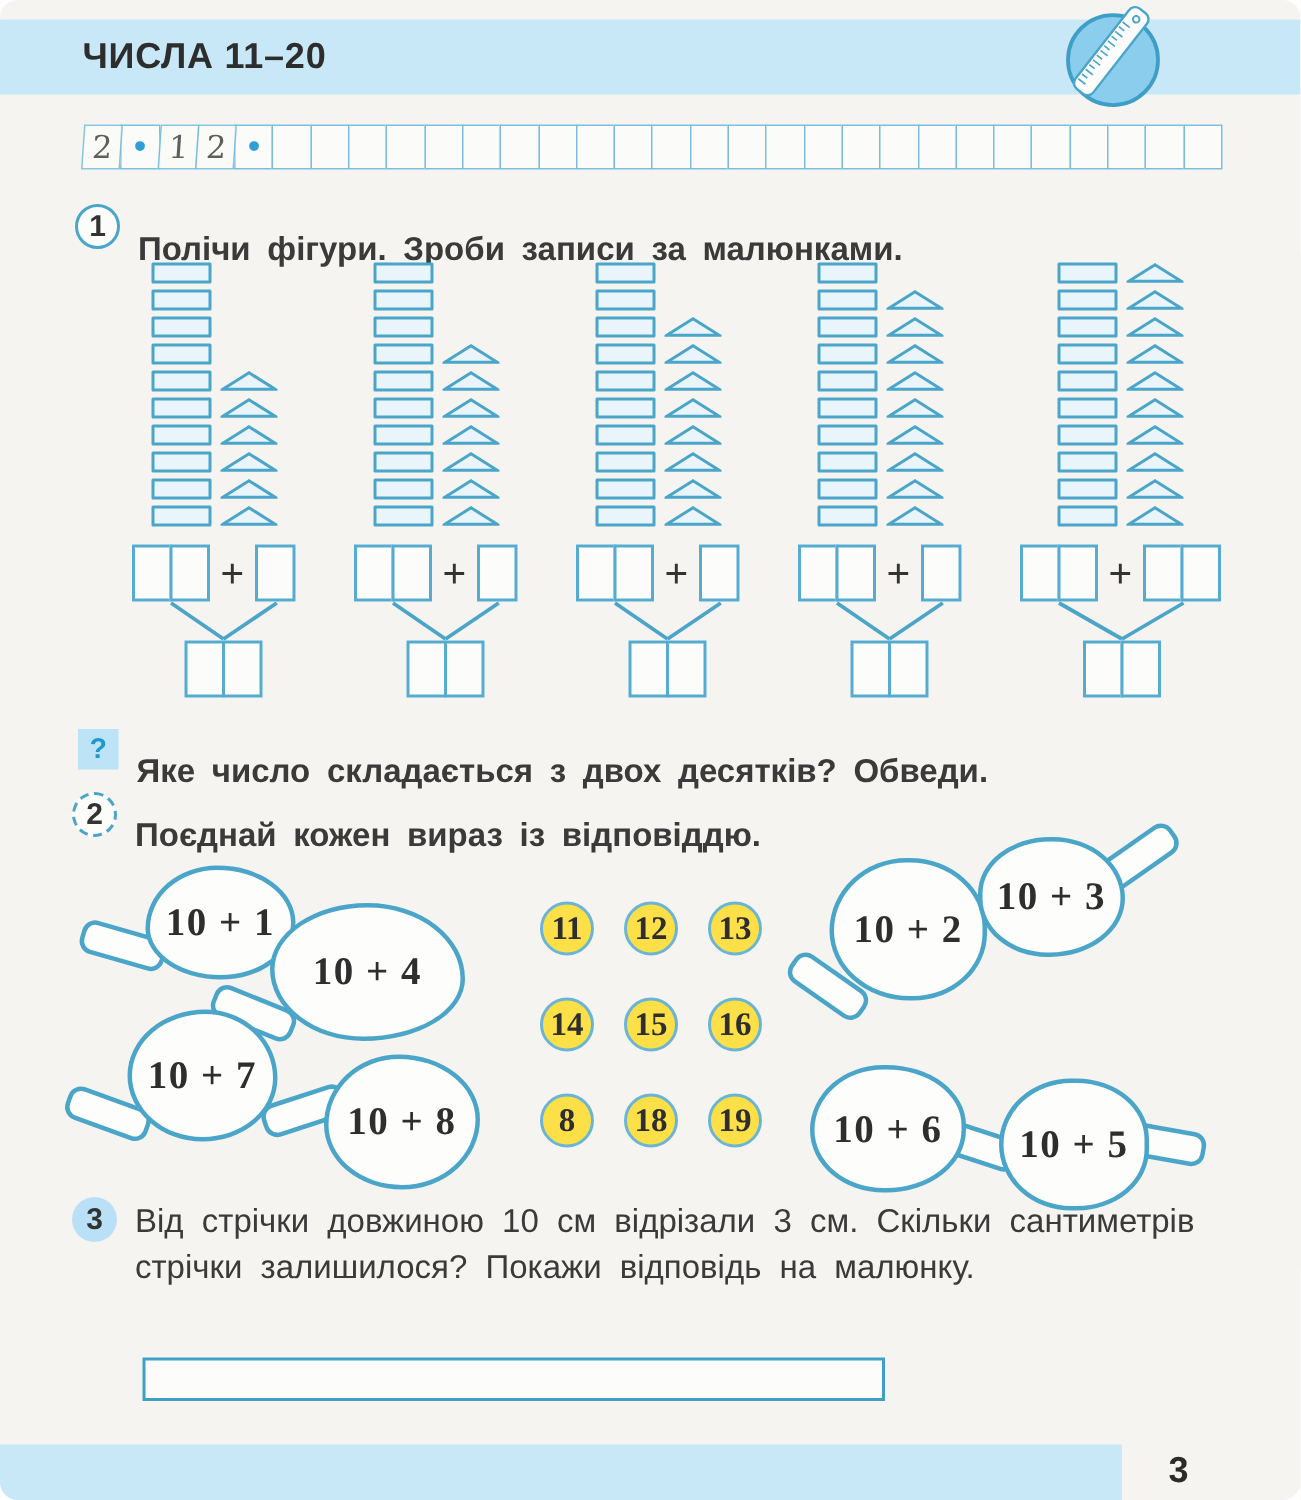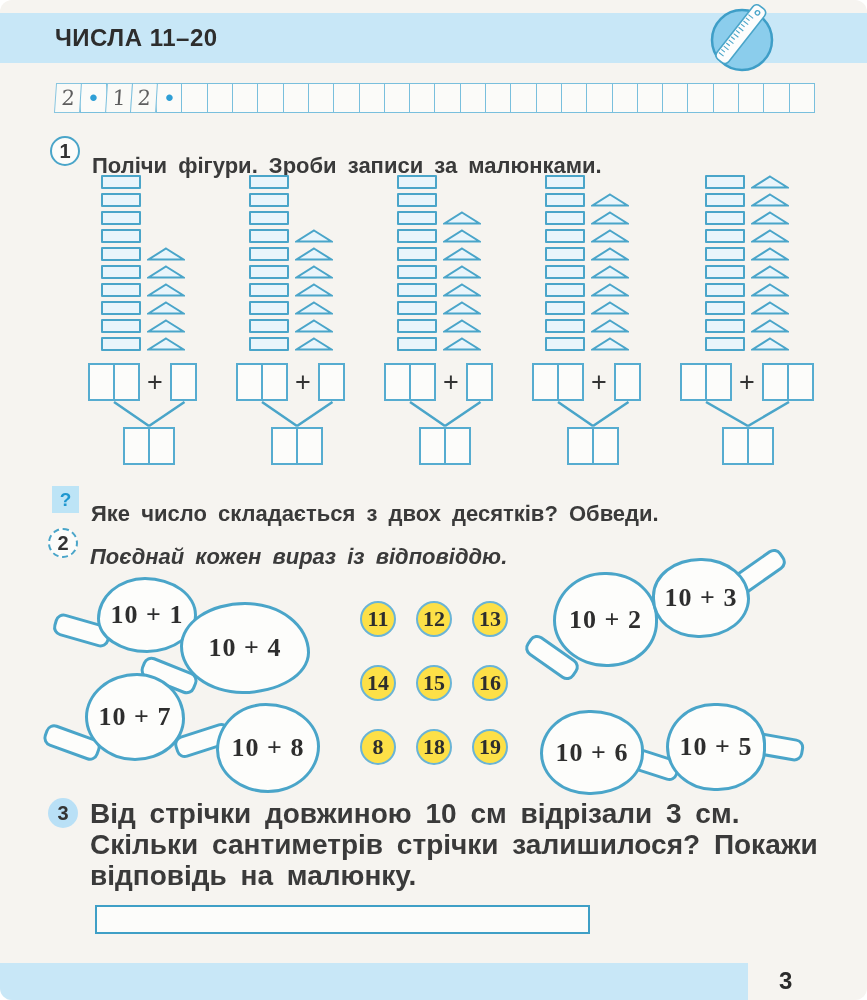--- a/index.html
+++ b/index.html
@@ -57,21 +57,21 @@
   .expr{font-family:"Liberation Serif","DejaVu Serif",serif;font-weight:700;font-size:26px;color:#2e2e2e;letter-spacing:1px;white-space:nowrap;}
   .handle{position:absolute;width:52px;height:17px;border:3px solid #4aa5c9;background:#fdfdfb;border-radius:9px;z-index:0;}
   .answers-grid{position:absolute;left:360px;top:46px;display:grid;grid-template-columns:repeat(3,36px);
                 column-gap:20px;row-gap:28px;}
   .ans-circle{width:36px;height:36px;border:2px solid #6ab4d6;border-radius:50%;background:#fde047;box-sizing:border-box;
               display:flex;align-items:center;justify-content:center;
               font-family:"Liberation Serif","DejaVu Serif",serif;font-weight:700;font-size:22px;color:#2e2e2e;}
 
   
   .task3-line{position:absolute;left:48px;top:798px;width:780px;display:flex;}
-  .task3-text{margin-left:12px;width:735px;font-size:28px;font-weight:700;word-spacing:6px;line-height:31px;text-align:left;}
+  .task3-text{margin-left:12px;width:735px;font-size:22px;font-weight:400;word-spacing:6px;line-height:31px;text-align:left;}
   .ribbon{position:absolute;left:95px;top:905px;width:495px;height:29px;border:2px solid #3f9fc6;background:#fcfcfa;box-sizing:border-box;}
 
   
   .footer-bar{position:absolute;left:0;top:963px;width:748px;height:37px;background:#c8e7f7;}
   .page-num{position:absolute;left:779px;top:967px;font-size:24px;font-weight:700;color:#2b2b2b;}
 </style>
 </head>
 <body>
 
 <div class="page">
@@ -446,21 +446,21 @@
       </div>
     </div>
 
   <div class="task-line" style="left:52px;top:486px;">
     <div class="marker-square">?</div>
     <div class="task-text" style="line-height:27px;">Яке число складається з двох десятків? Обведи.</div>
   </div>
 
   <div class="task-line" style="left:48px;top:528px;">
     <div class="marker-circle marker-dashed">2</div>
-    <div class="task-text" style="line-height:30px;font-style:italic;">Поєднай кожен вираз із відповіддю.</div>
+    <div class="task-text" style="line-height:30px;">Поєднай кожен вираз із відповіддю.</div>
   </div>
 
   <div class="t2-area">
 
     <div class="paddle" style="left:97px;top:22px;width:100px;height:76px">
       <div class="handle" style="left:-44px;top:42px;transform:rotate(16deg)"></div>
       <div class="blade">
           <span class="expr">10 + 1</span>
         </div>
     </div>
@@ -506,21 +506,21 @@
       <div class="blade" style="border-radius:50% 50% 52% 48% / 48% 52% 50% 50%">
           <span class="expr">10 + 3</span>
         </div>
     </div>
     <div class="paddle" style="left:540px;top:155px;width:104px;height:85px">
       <div class="handle" style="right:-36px;top:42px;transform:rotate(18deg)"></div>
       <div class="blade" style="border-radius:48% 52% 52% 48% / 52% 48% 50% 50%">
           <span class="expr">10 + 6</span>
         </div>
     </div>
-    <div class="paddle" style="left:666px;top:148px;width:100px;height:88px">
+    <div class="paddle" style="left:666px;top:164px;width:100px;height:88px">
       <div class="handle" style="right:-38px;top:32px;transform:rotate(10deg)"></div>
       <div class="blade" style="border-radius:50% 50% 50% 50% / 52% 48% 48% 52%">
           <span class="expr">10 + 5</span>
         </div>
     </div>
   </div>
 
   <div class="task3-line">
     <div class="marker-circle marker-filled">3</div>
     <div class="task3-text">Від стрічки довжиною 10 см відрізали 3 см. Скільки сантиметрів стрічки залишилося? Покажи відповідь на малюнку.</div>

